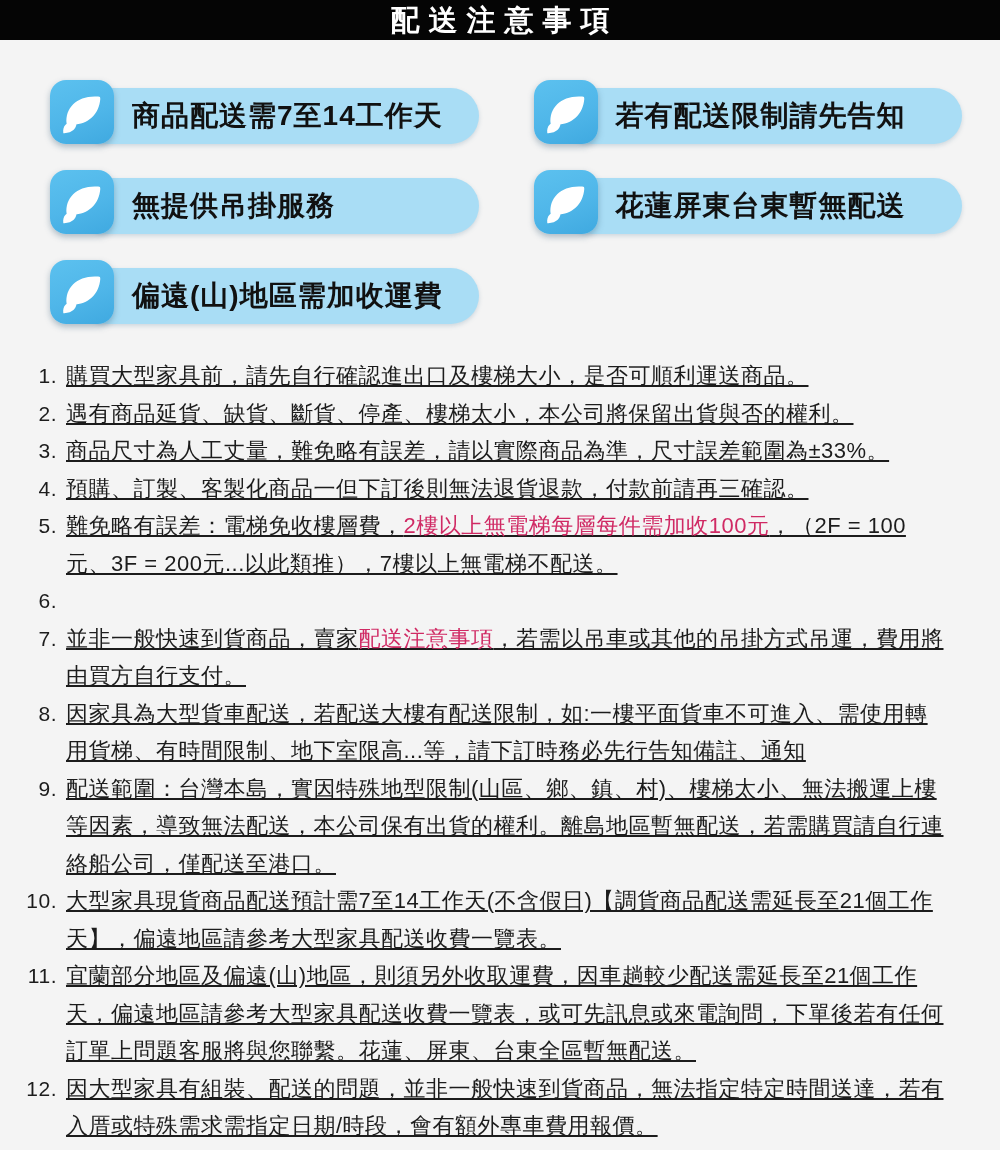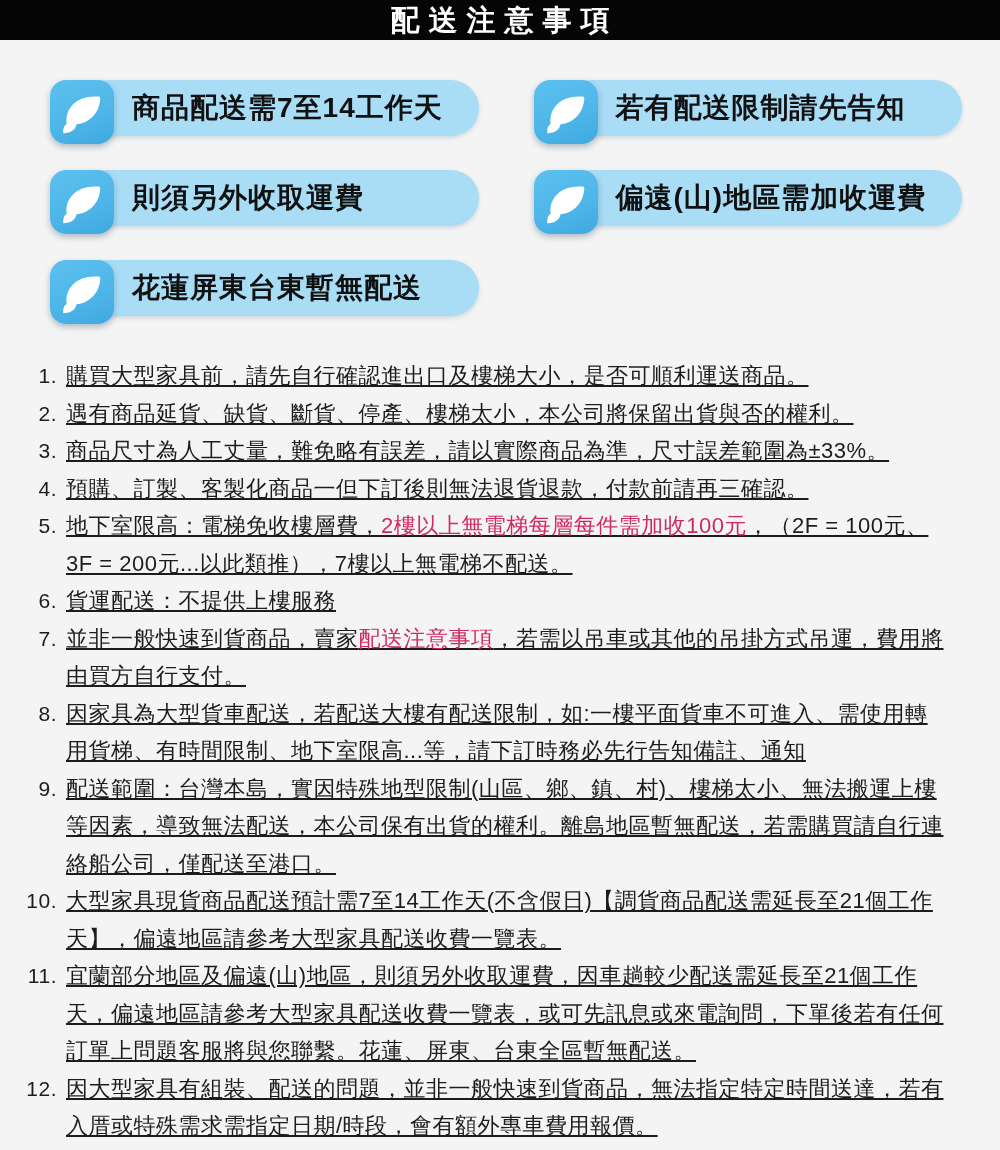--- a/index.html
+++ b/index.html
@@ -43,21 +43,21 @@
   }
   .badges-grid {
     display: grid;
     grid-template-columns: 1fr 1fr;
     column-gap: 55px;
     row-gap: 26px;
     padding: 40px 38px 0 50px;
   }
   .badge {
     display: flex;
-    align-items: flex-start;
+    align-items: flex-end;
     height: 64px;
     position: relative;
   }
   .badge-icon {
     width: 64px;
     height: 64px;
     flex-shrink: 0;
     border-radius: 16px;
     background: linear-gradient(160deg, #5CC1EF 0%, var(--icon-blue) 55%, var(--icon-blue-dark) 100%);
     box-shadow: 0 3px 6px rgba(40, 80, 110, 0.35);
@@ -149,46 +149,46 @@
   </div>
 
   <div class="badge">
     <div class="badge-icon">
       <svg viewBox="0 0 64 64" aria-hidden="true">
         <path d="M13 46 C11 26 27 11 52 13 C54 13 54.5 14 54.5 16 C53 35 39 48 20 47.5 C16 47.4 13.5 47 13 46 Z" fill="#ffffff"></path>
         <path d="M9 58 C7.5 49 14 42.5 25 43.5 C26.5 52 19.5 58.5 9 58 Z" fill="#ffffff"></path>
       </svg>
     </div>
     <div class="badge-pill">
-      <span class="badge-label">則須另外收取運費</span>
-    </div>
-  </div>
-
+      <span class="badge-label">無提供吊掛服務</span>
+    </div>
+  </div>
+
+
+  <div class="badge">
+    <div class="badge-icon">
+      <svg viewBox="0 0 64 64" aria-hidden="true">
+        <path d="M13 46 C11 26 27 11 52 13 C54 13 54.5 14 54.5 16 C53 35 39 48 20 47.5 C16 47.4 13.5 47 13 46 Z" fill="#ffffff"></path>
+        <path d="M9 58 C7.5 49 14 42.5 25 43.5 C26.5 52 19.5 58.5 9 58 Z" fill="#ffffff"></path>
+      </svg>
+    </div>
+    <div class="badge-pill">
+      <span class="badge-label">花蓮屏東台東暫無配送</span>
+    </div>
+  </div>
 
   <div class="badge">
     <div class="badge-icon">
       <svg viewBox="0 0 64 64" aria-hidden="true">
         <path d="M13 46 C11 26 27 11 52 13 C54 13 54.5 14 54.5 16 C53 35 39 48 20 47.5 C16 47.4 13.5 47 13 46 Z" fill="#ffffff"></path>
         <path d="M9 58 C7.5 49 14 42.5 25 43.5 C26.5 52 19.5 58.5 9 58 Z" fill="#ffffff"></path>
       </svg>
     </div>
     <div class="badge-pill">
       <span class="badge-label">偏遠(山)地區需加收運費</span>
-    </div>
-  </div>
-
-  <div class="badge">
-    <div class="badge-icon">
-      <svg viewBox="0 0 64 64" aria-hidden="true">
-        <path d="M13 46 C11 26 27 11 52 13 C54 13 54.5 14 54.5 16 C53 35 39 48 20 47.5 C16 47.4 13.5 47 13 46 Z" fill="#ffffff"></path>
-        <path d="M9 58 C7.5 49 14 42.5 25 43.5 C26.5 52 19.5 58.5 9 58 Z" fill="#ffffff"></path>
-      </svg>
-    </div>
-    <div class="badge-pill">
-      <span class="badge-label">花蓮屏東台東暫無配送</span>
     </div>
   </div>
 </div>
 
   <div class="notes">
   <div class="note-item">
     <span class="note-num num">1.</span>
     <div class="note-text txt"><span>購買大型家具前，請先自行確認進出口及樓梯大小，是否可順利運送商品。</span></div>
   </div>
 
@@ -202,26 +202,25 @@
     <div class="note-text txt"><span>商品尺寸為人工丈量，難免略有誤差，請以實際商品為準，尺寸誤差範圍為±33%。</span></div>
   </div>
 
   <div class="note-item">
     <span class="note-num num">4.</span>
     <div class="note-text txt"><span>預購、訂製、客製化商品一但下訂後則無法退貨退款，付款前請再三確認。</span></div>
   </div>
 
   <div class="note-item">
     <span class="note-num num">5.</span>
-    <div class="note-text txt"><span>地下室限高：電梯免收樓層費，</span><span class="hl">2樓以上無電梯每層每件需加收100元</span><span>，（2F = 100元、3F = 200元...以此類推），7樓以上無電梯不配送。</span></div>
+    <div class="note-text txt"><span>難免略有誤差：電梯免收樓層費，</span><span class="hl">2樓以上無電梯每層每件需加收100元</span><span>，（2F = 100元、3F = 200元...以此類推），7樓以上無電梯不配送。</span></div>
   </div>
 
   <div class="note-item">
     <span class="note-num num">6.</span>
-    <div class="note-text txt"><span>貨運配送：不提供上樓服務</span></div>
   </div>
 
   <div class="note-item">
     <span class="note-num num">7.</span>
     <div class="note-text txt"><span>並非一般快速到貨商品，賣家</span><span class="hl">配送注意事項</span><span>，若需以吊車或其他的吊掛方式吊運，費用將由買方自行支付。</span></div>
   </div>
 
   <div class="note-item">
     <span class="note-num num">8.</span>
     <div class="note-text txt"><span>因家具為大型貨車配送，若配送大樓有配送限制，如:一樓平面貨車不可進入、需使用轉用貨梯、有時間限制、地下室限高...等，請下訂時務必先行告知備註、通知</span></div>

